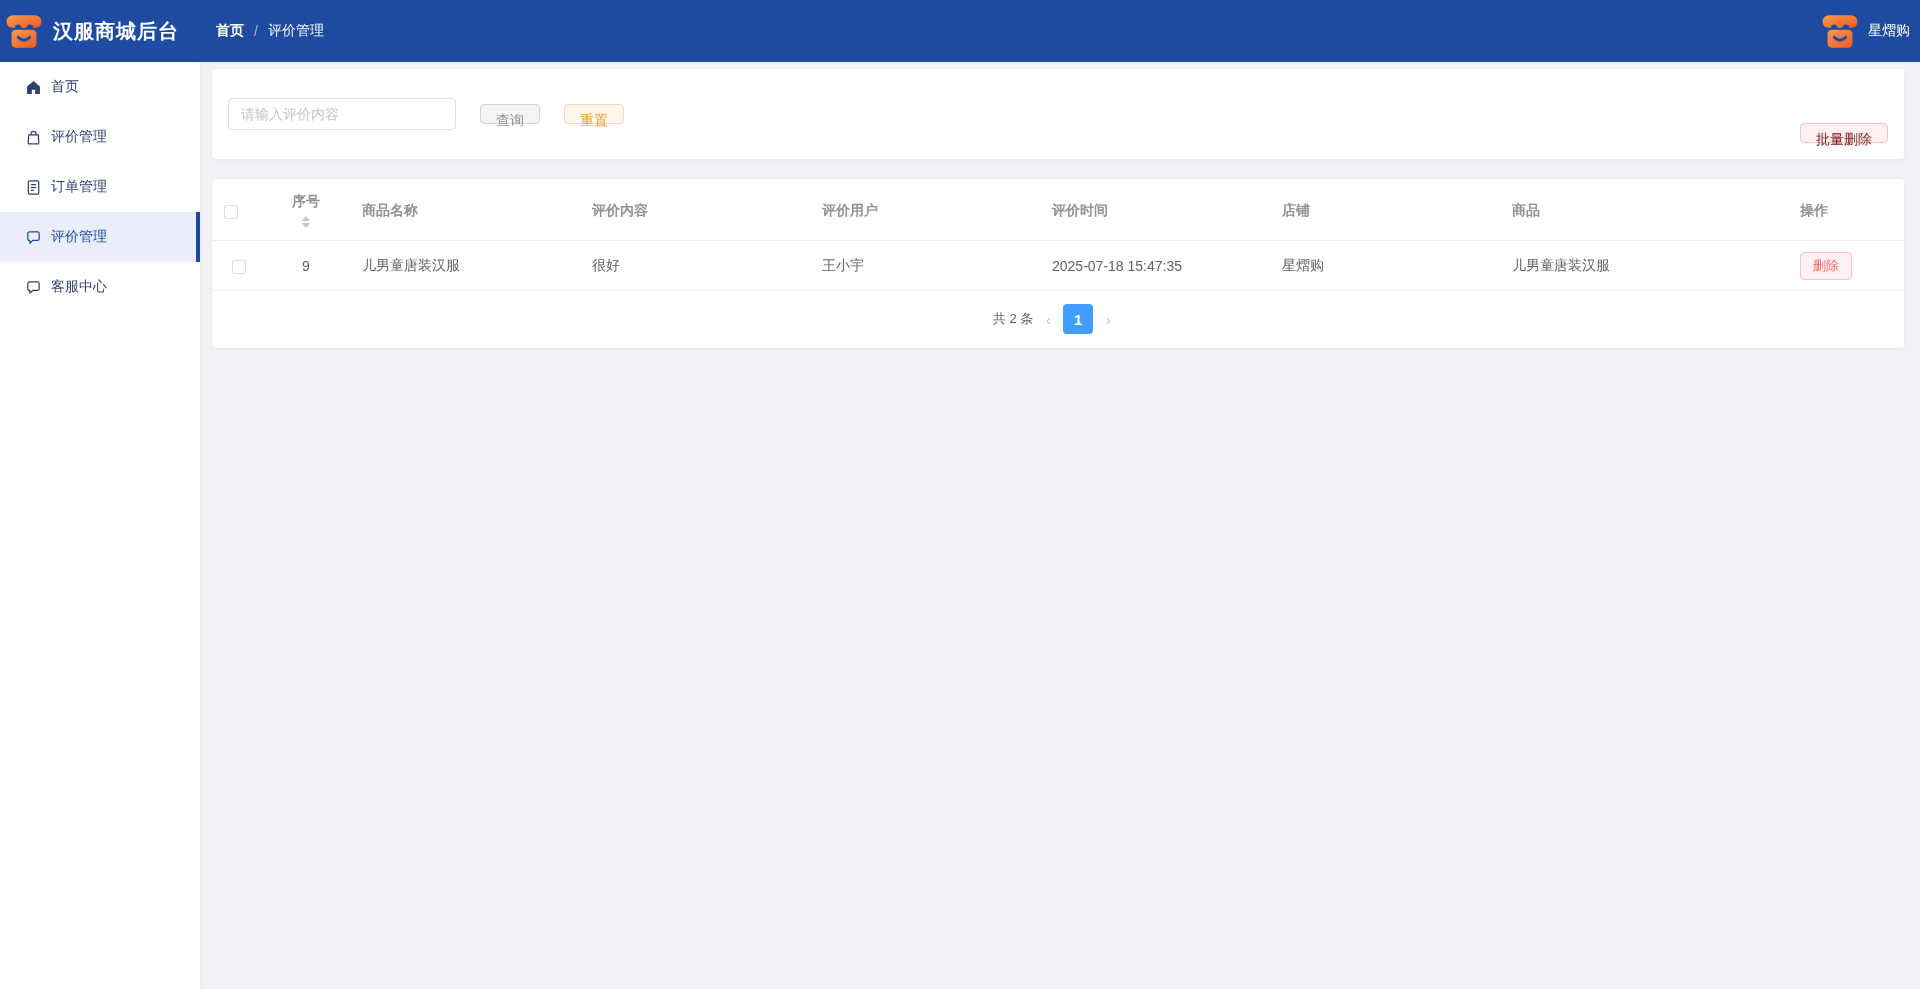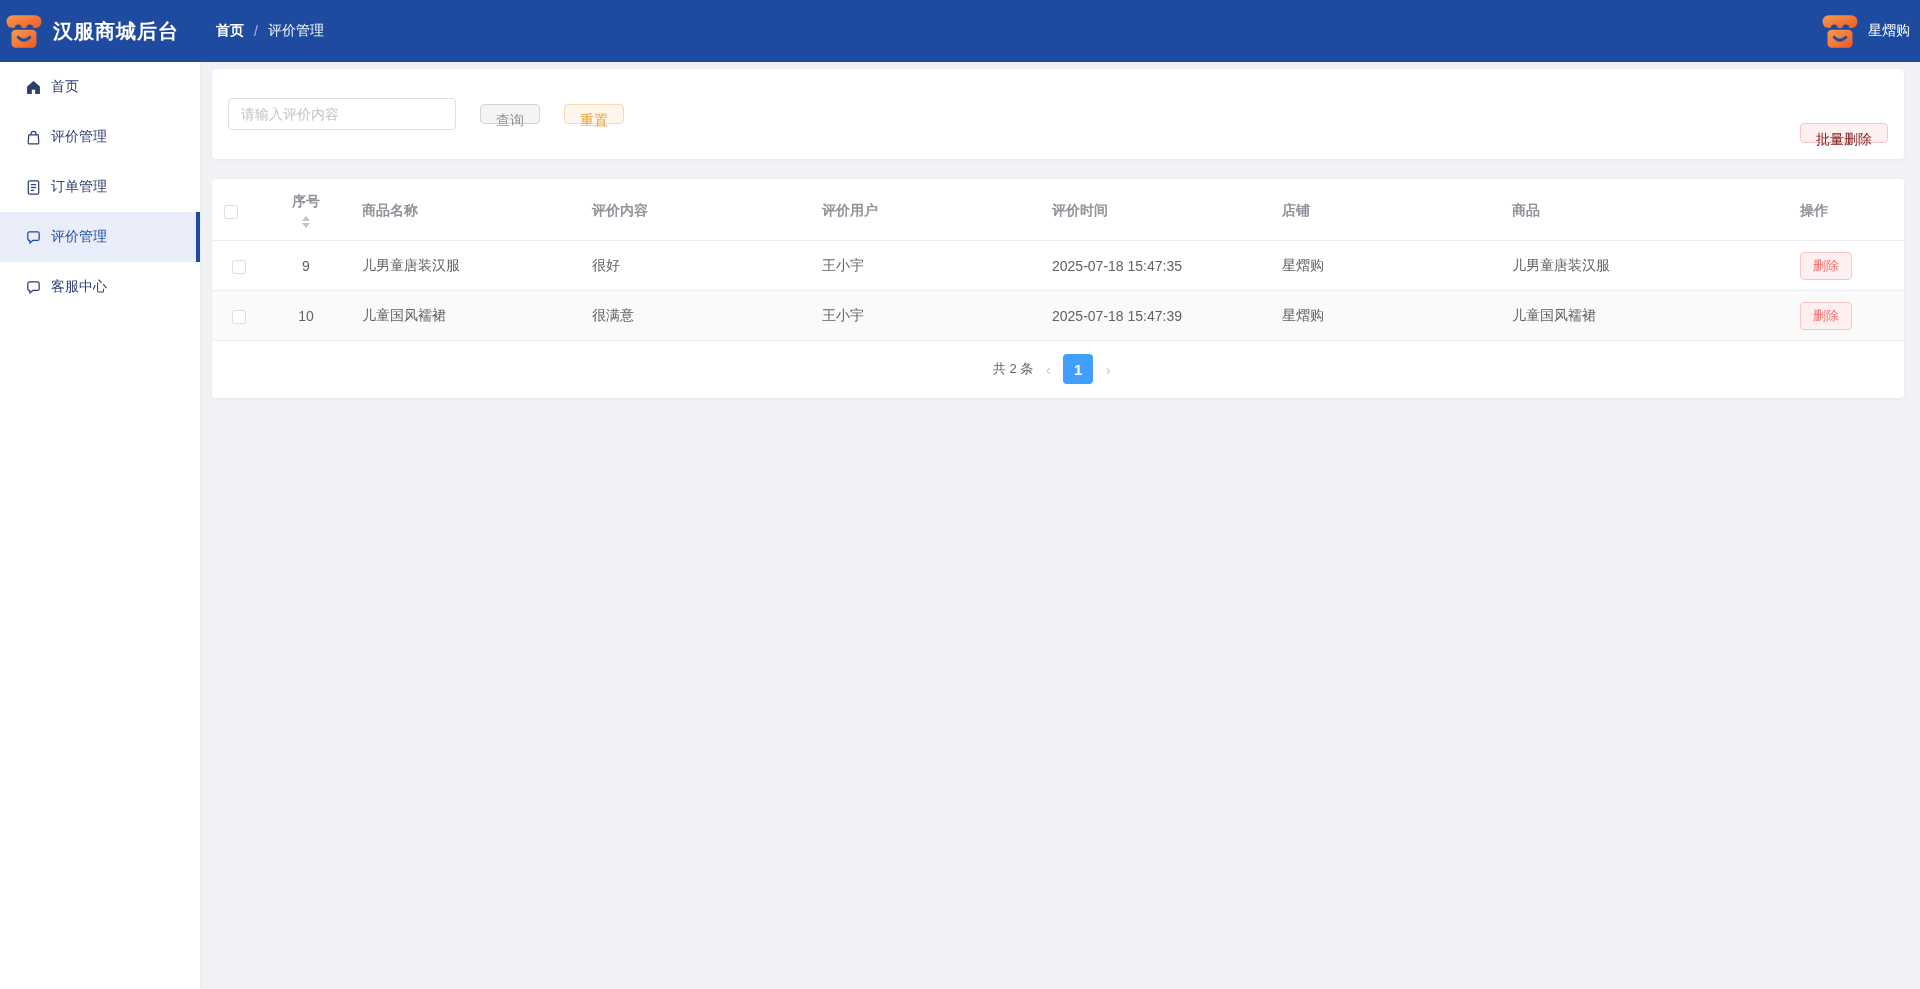--- a/index.html
+++ b/index.html
@@ -241,31 +241,20 @@
     <td><span class="checkbox"></span></td>
     <td class="cell-center">9</td>
     <td>儿男童唐装汉服</td>
     <td>很好</td>
     <td>王小宇</td>
     <td>2025-07-18 15:47:35</td>
     <td>星熠购</td>
     <td>儿男童唐装汉服</td>
     <td><button class="btn btn-delete">删除</button></td>
   </tr>
-            <tr class="striped">
-    <td><span class="checkbox"></span></td>
-    <td class="cell-center">10</td>
-    <td>儿童国风襦裙</td>
-    <td>很满意</td>
-    <td>王小宇</td>
-    <td>2025-07-18 15:47:39</td>
-    <td>星熠购</td>
-    <td>儿童国风襦裙</td>
-    <td><button class="btn btn-delete">删除</button></td>
-  </tr>
           </tbody>
       </table>
 
       <div class="pagination">
         <span class="total-label">共 2 条</span>
         <button class="page-btn">‹</button>
         <button class="page-btn active">1</button>
         <button class="page-btn">›</button>
       </div>
     </section>

